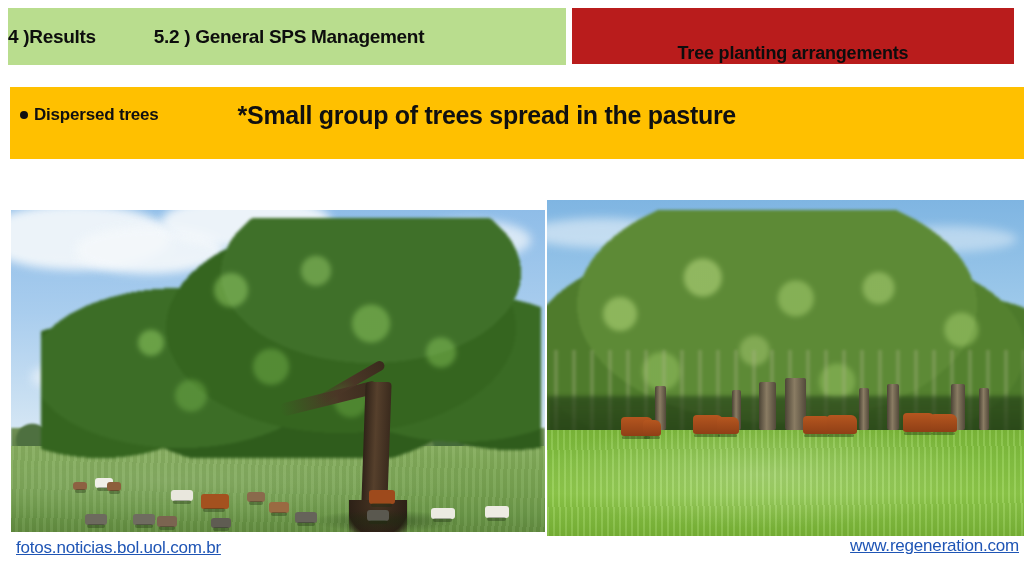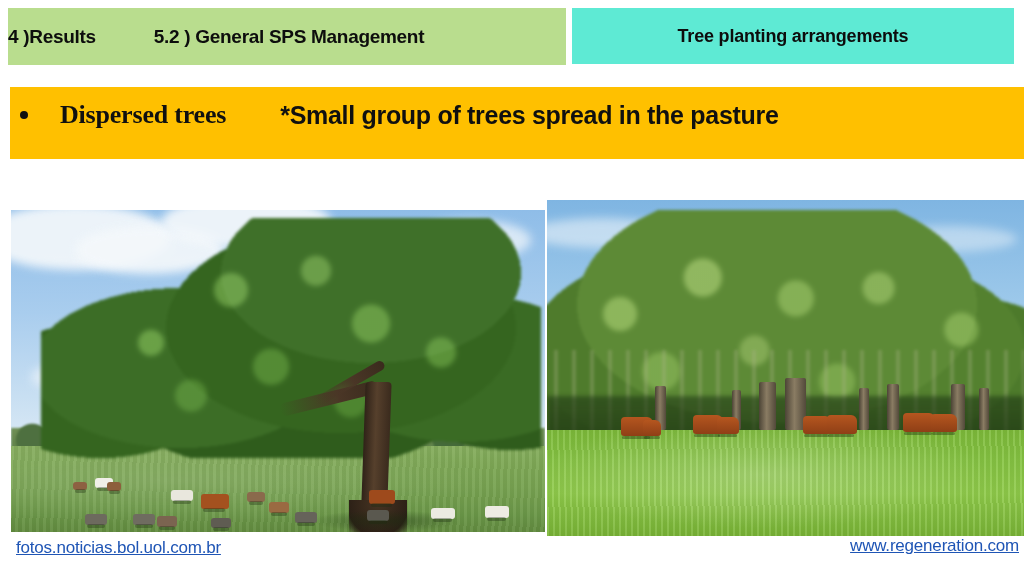--- a/index.html
+++ b/index.html
@@ -48,23 +48,23 @@
     white-space: nowrap;
     margin-left: 58px;
   }
 
   .header-blue {
     position: absolute;
     left: 572px;
     top: 8px;
     width: 442px;
     height: 56px;
-    background: #5eead4;
+    background: #b91c1c;
     display: flex;
-    align-items: center;
+    align-items: flex-end;
     justify-content: center;
     box-sizing: border-box;
   }
   .hdr-blue-text {
     font-size: 18px;
     font-weight: bold;
     color: #0d0d0d;
     letter-spacing: -0.2px;
     white-space: nowrap;
   }
@@ -90,33 +90,32 @@
   }
   .bullet-dot {
     width: 8px;
     height: 8px;
     border-radius: 50%;
     background: #101010;
     margin-left: 10px;
     flex: 0 0 auto;
   }
   .yellow-main {
-    font-size: 26px;
+    font-size: 17px;
     font-weight: bold;
     color: #101010;
-    margin-left: 32px;
+    margin-left: 6px;
     white-space: nowrap;
     letter-spacing: -0.2px;
-    font-family: Liberation Serif, serif;
   }
   .yellow-note {
     font-size: 25px;
     font-weight: bold;
     color: #101010;
-    margin-left: 54px;
+    margin-left: 79px;
     white-space: nowrap;
     letter-spacing: -0.3px;
   }
   .yellow-row2 {
     position: absolute;
     left: 0;
     top: 48px;
     width: 100%;
     text-align: center;
   }

